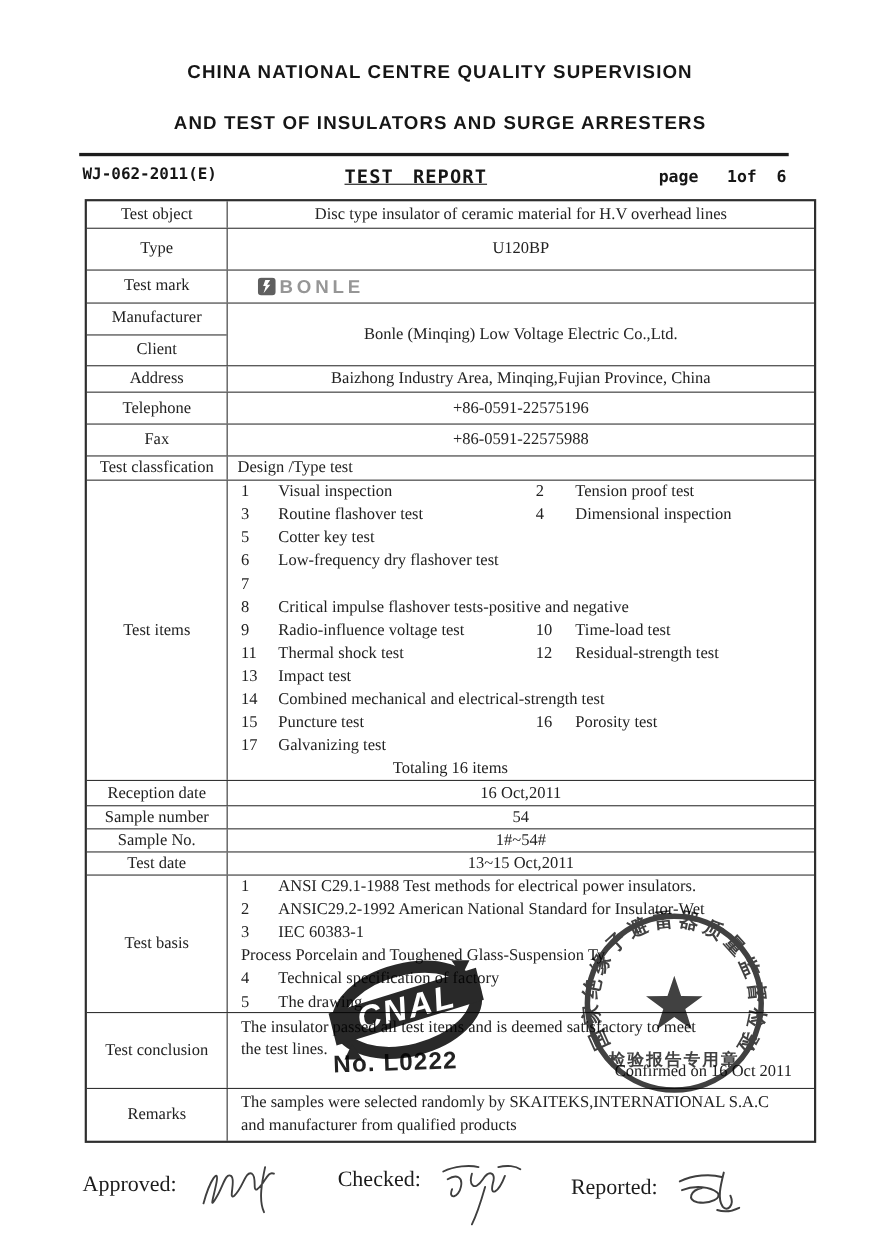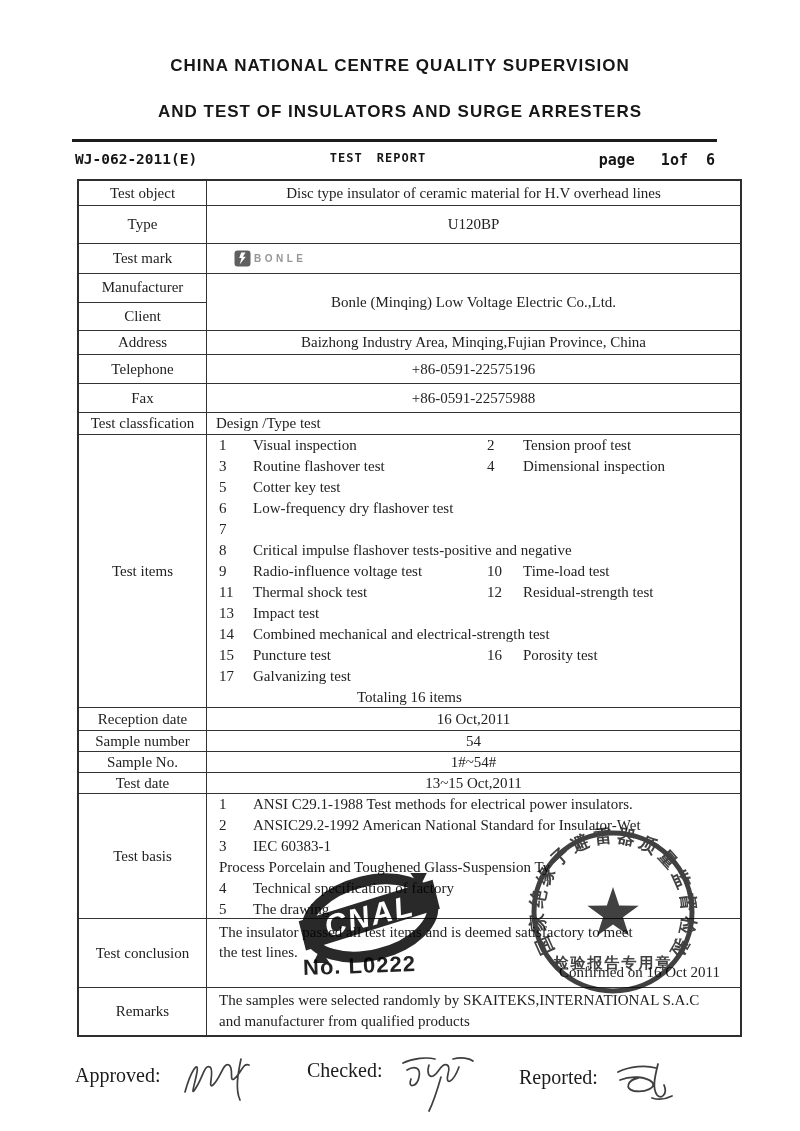--- a/index.html
+++ b/index.html
@@ -13,21 +13,21 @@
     font-size:17px;letter-spacing:1px;color:#161616;white-space:nowrap;
   }
   .org-title.l1{padding-top:56px;}
   .org-title.l2{margin-top:26px;}
   .rule{margin:17px 0 0 72px;width:645px;border-top:3px solid #1c1c1c;}
   .hdr-row{
     margin:9px 0 0 75px;width:640px;display:flex;justify-content:space-between;
     align-items:flex-start;font-family:"DejaVu Sans Mono",monospace;font-weight:bold;color:#161616;
   }
   .report-no{font-size:14.5px;}
-  .report-title{font-size:12px;letter-spacing:1px;word-spacing:6px;margin-left:-40px;}
+  .report-title{font-size:17px;letter-spacing:1px;word-spacing:6px;margin-left:-40px;text-decoration:underline;}
   .page-group{font-size:15px;}
   .page-group span{display:inline-block;}
   .pg-num{margin-left:26px;}
   .pg-of{}
   .pg-total{margin-left:18px;}
   
   .doc-table{
     margin:10px 0 0 77px;width:665px;border:2px solid #2e2e2e;box-sizing:border-box;
     font-size:15px;color:#222;
   }
@@ -50,21 +50,21 @@
   .basis .t1{min-width:0;}
   .num2{flex:0 0 36px;}
   .num2:empty{display:none;}
   .total-line{line-height:21px;margin-left:138px;}
   .concl-line{line-height:20px;}
   .confirmed{line-height:20px;text-align:right;padding-right:14px;}
   .rem-line{line-height:21px;}
   
   .brand{display:flex;align-items:center;gap:3px;padding-left:18px;}
   .brand-word{
-    font-family:"Liberation Sans",sans-serif;font-weight:bold;font-size:10px;
+    font-family:"Liberation Sans",sans-serif;font-weight:bold;font-size:17px;
     color:#969696;letter-spacing:3.5px;
   }
   
   .stamp{position:absolute;pointer-events:none;mix-blend-mode:multiply;}
   #cnal{left:290px;top:862px;opacity:.93;}
   #cnal-no{
     left:303px;top:953px;font-family:"Liberation Sans",sans-serif;font-weight:bold;
     font-size:22px;letter-spacing:1px;color:#161616;transform:rotate(-2deg);opacity:.95;
   }
   #round-stamp{left:527px;top:826px;opacity:.88;}

